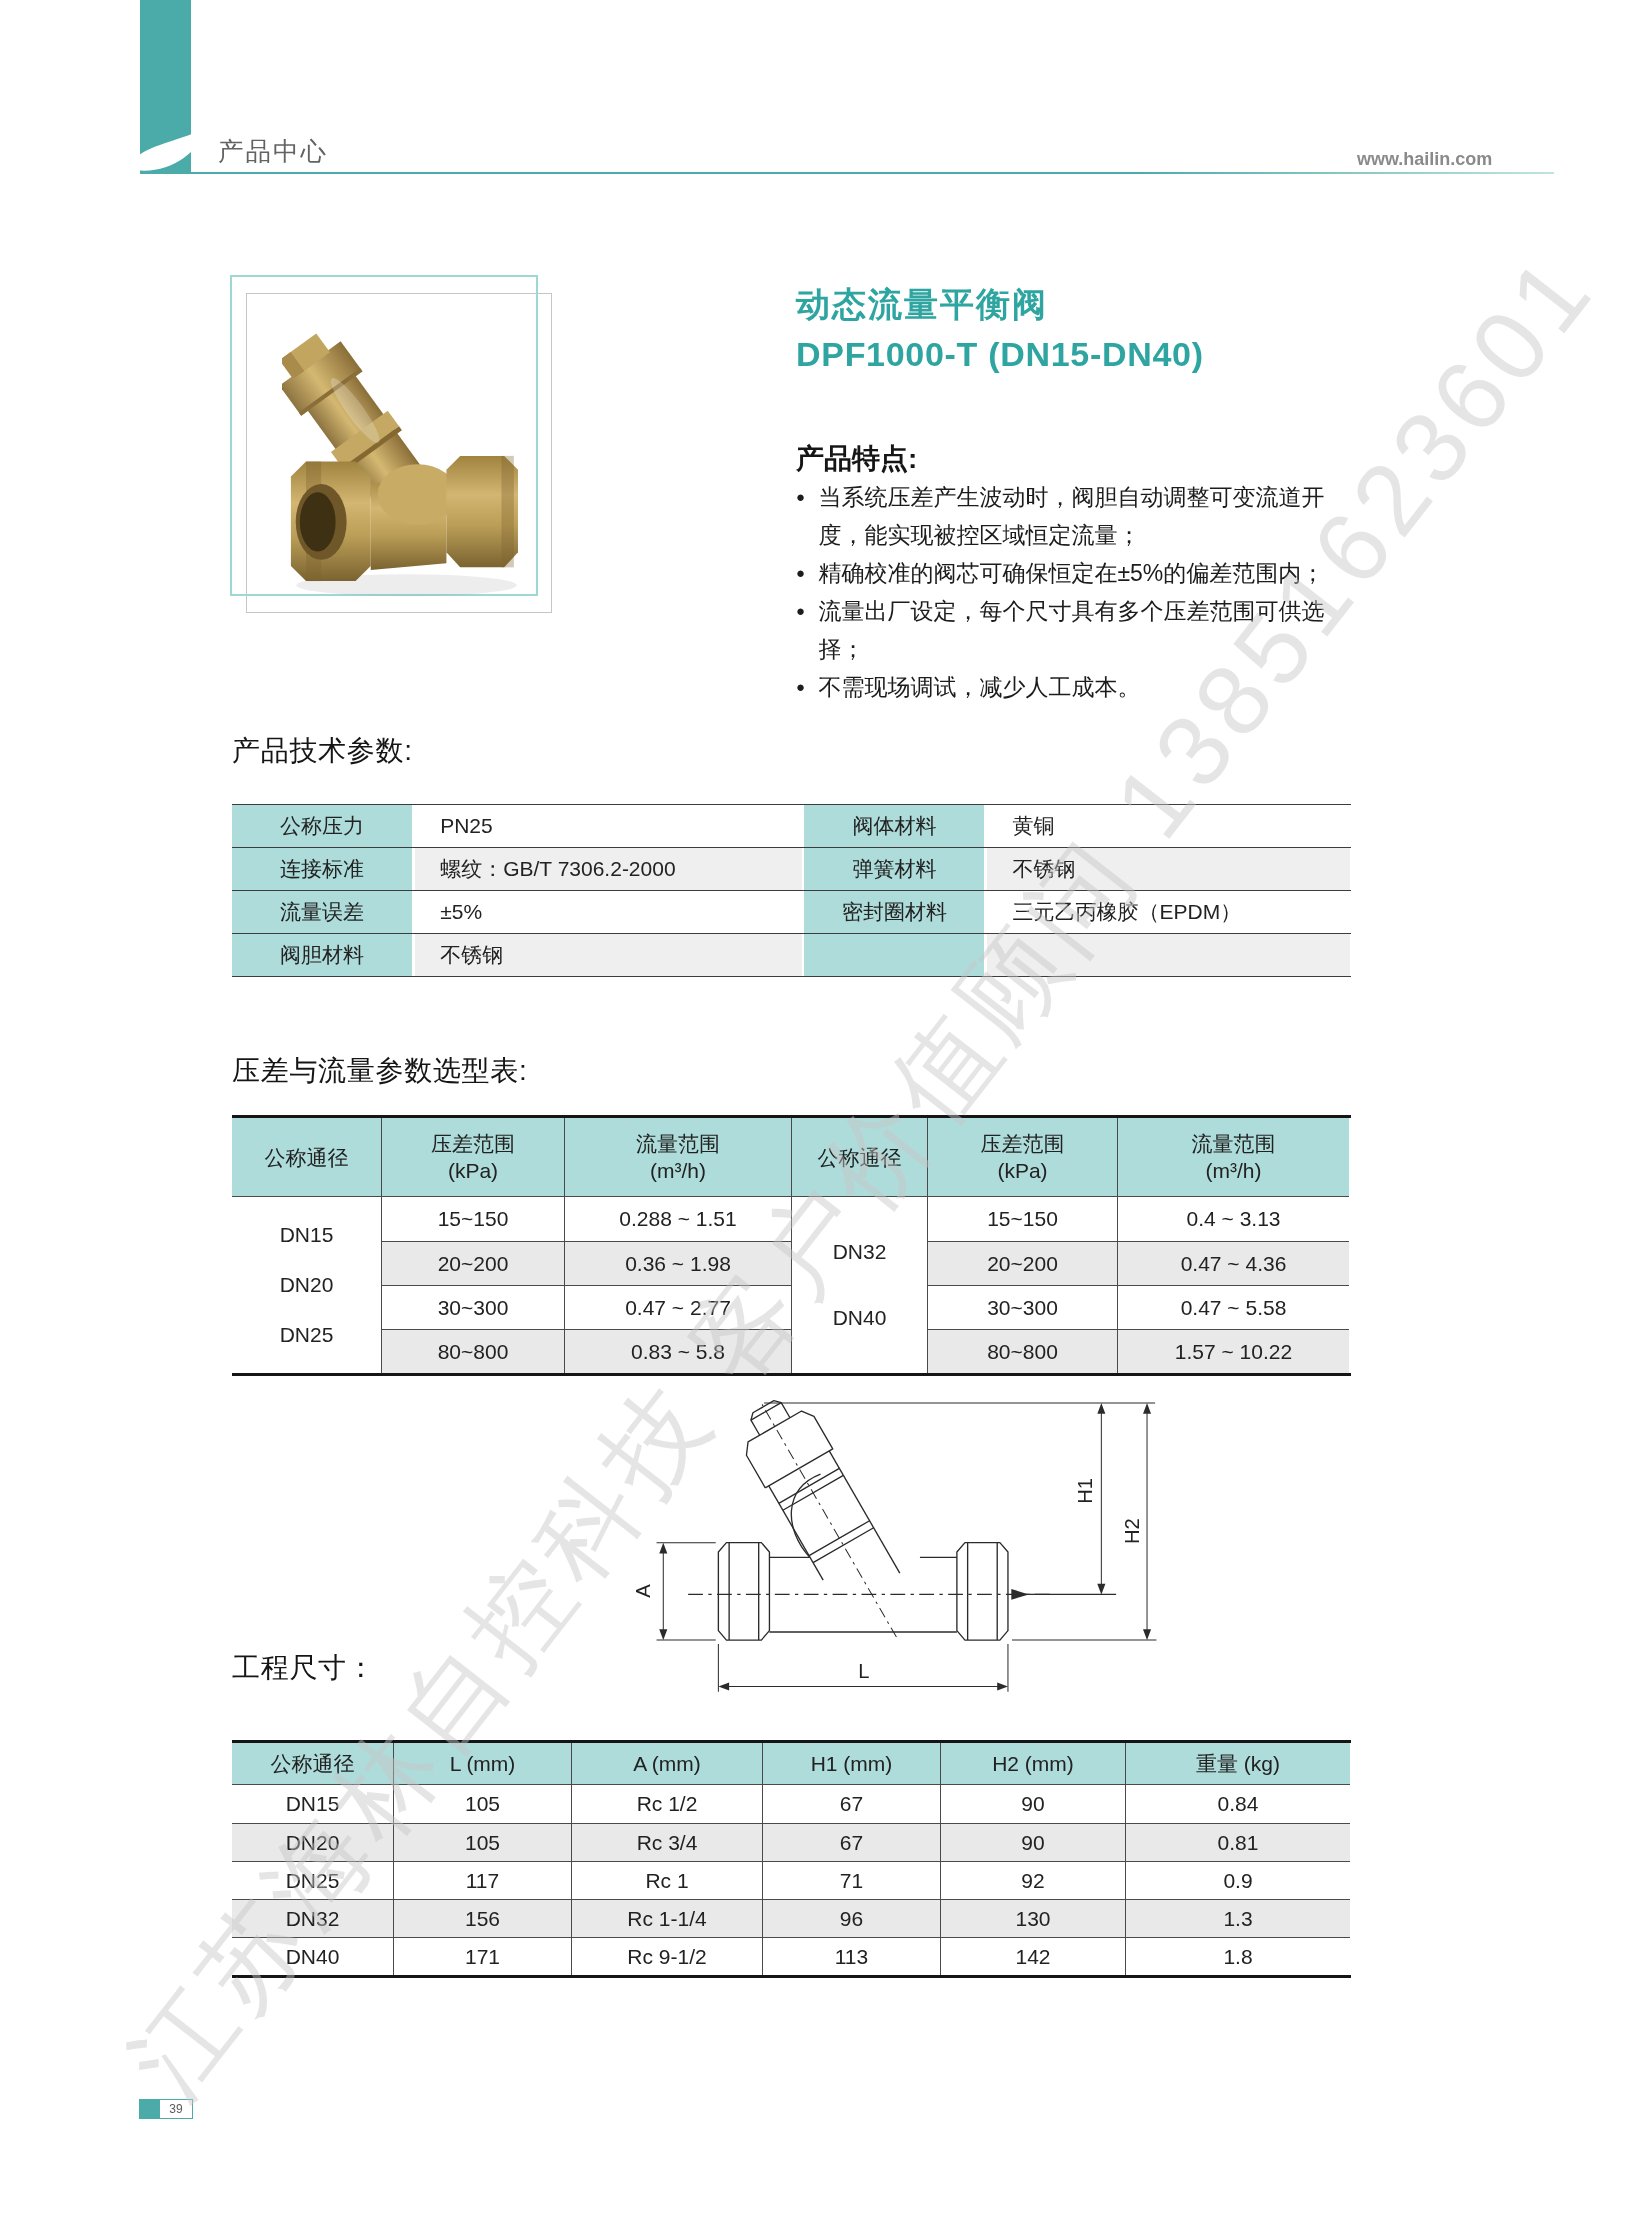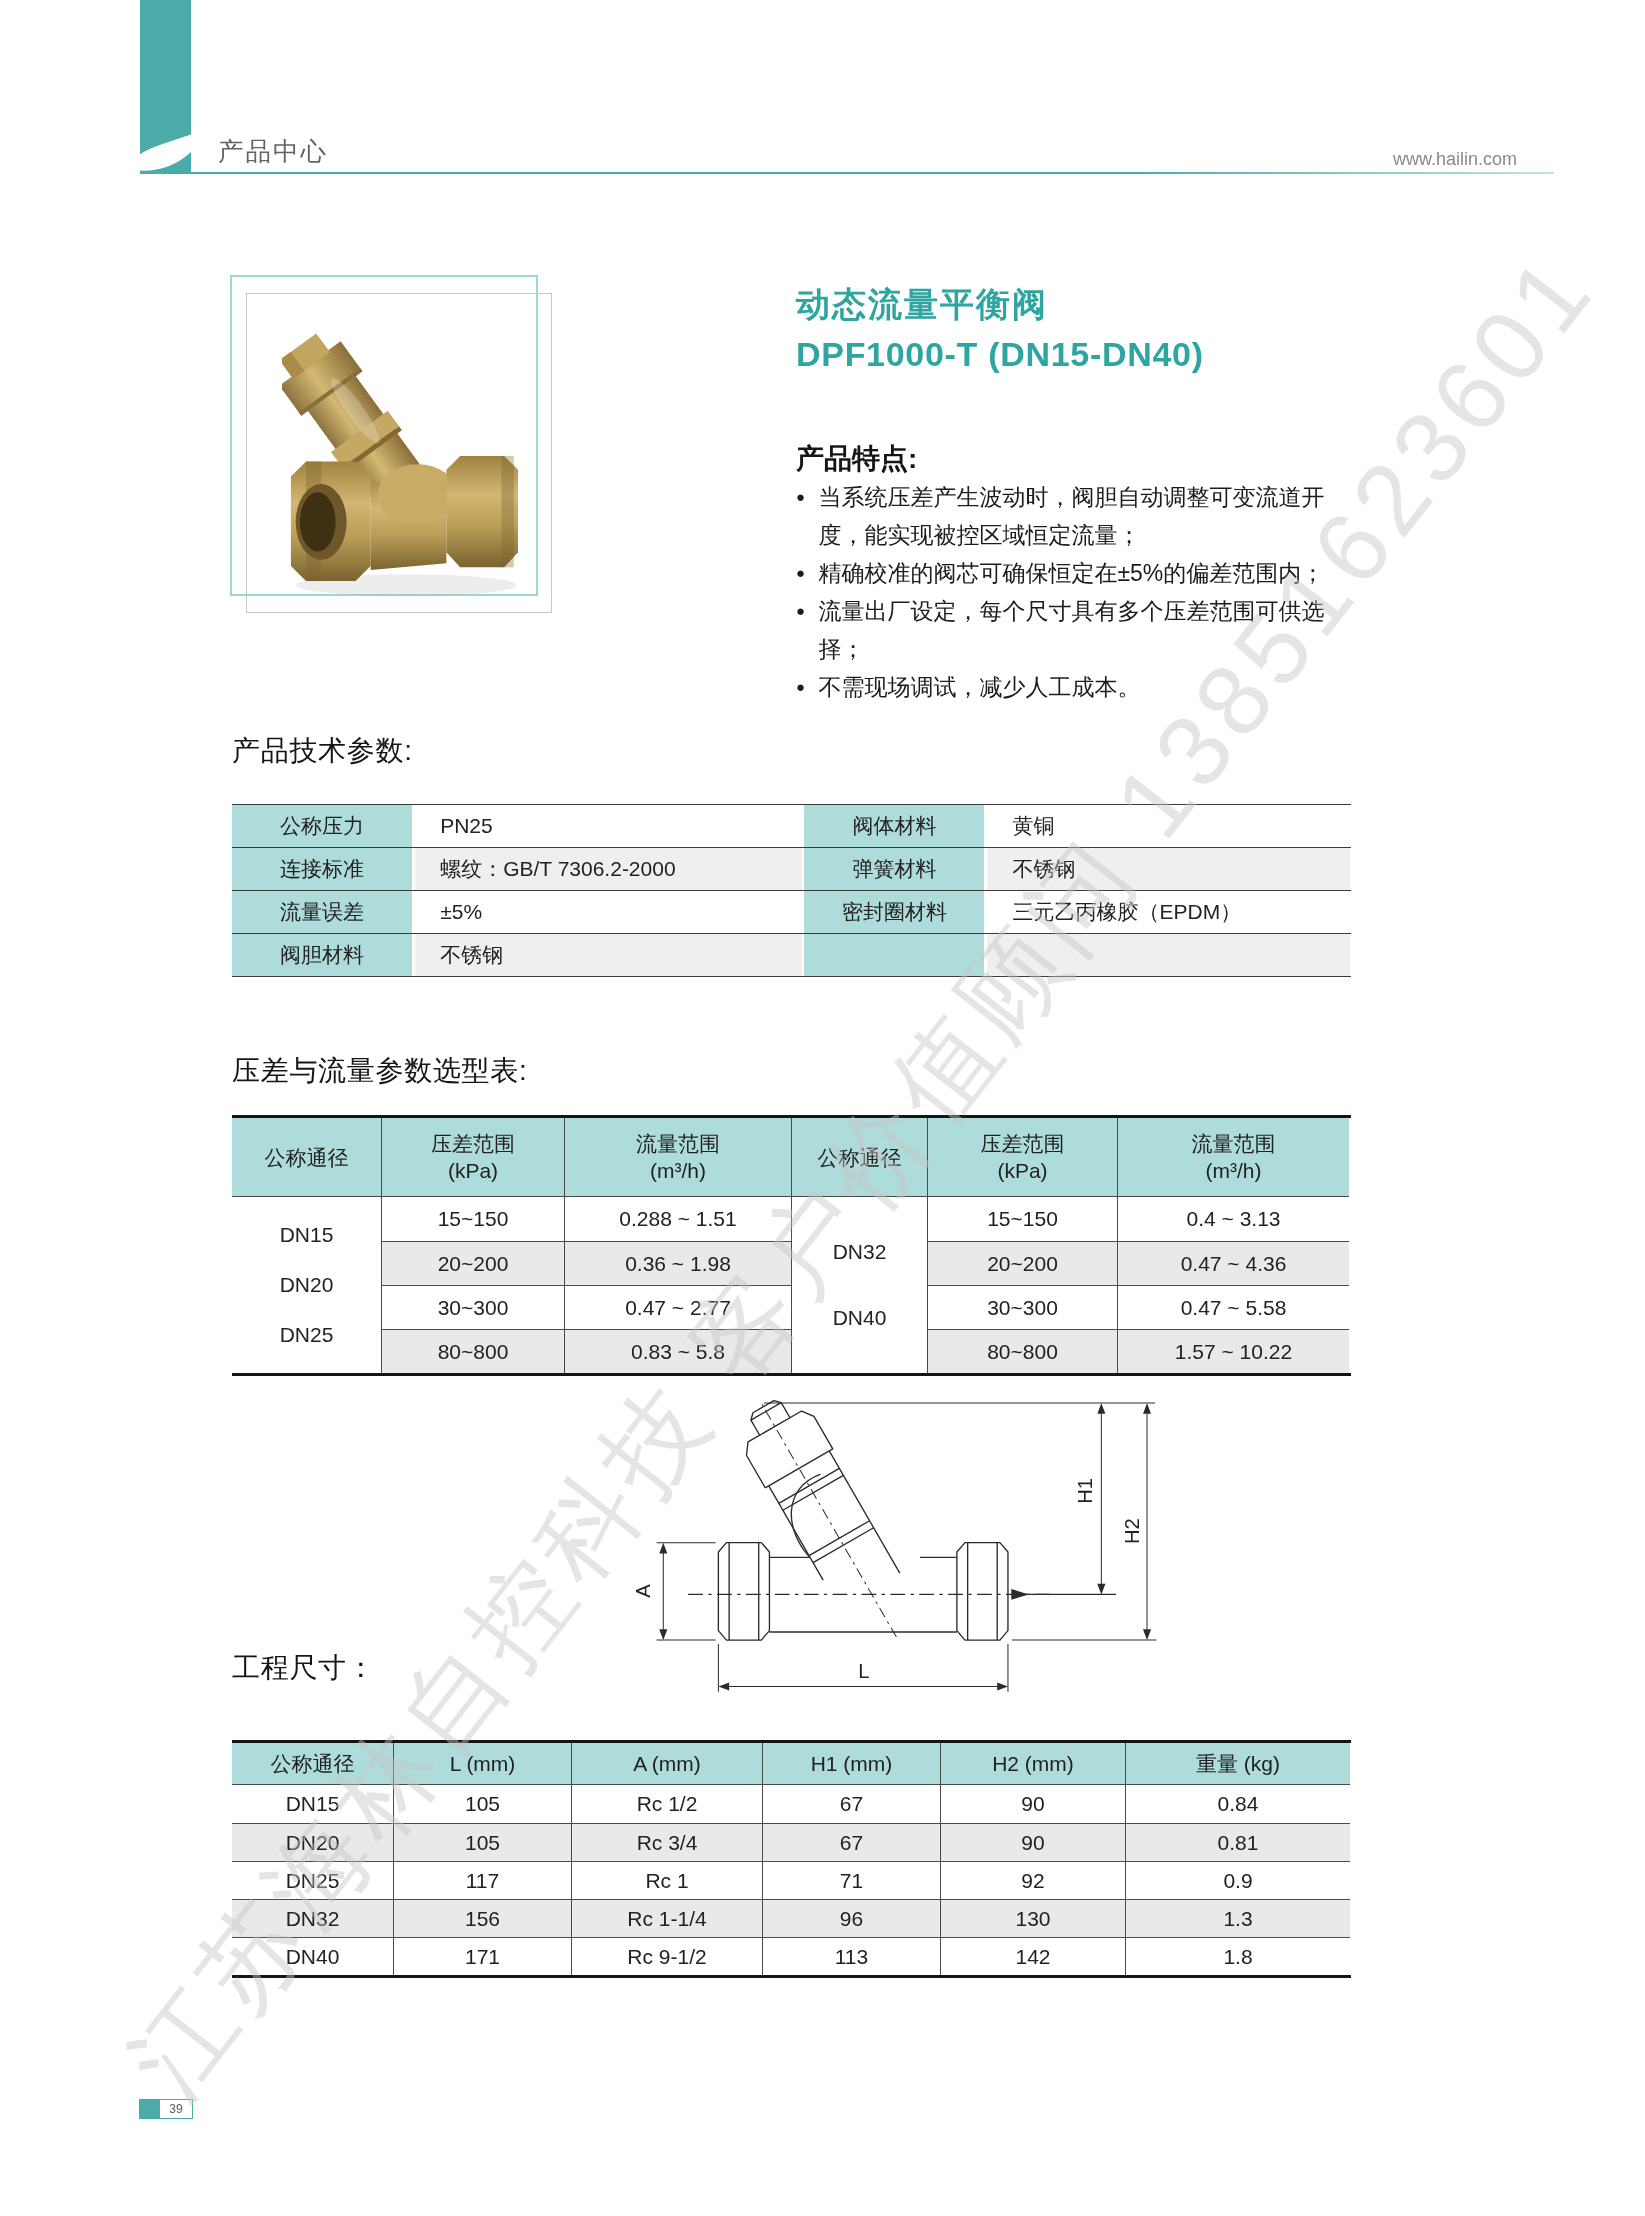--- a/index.html
+++ b/index.html
@@ -6,21 +6,21 @@
   html,body { background:#ffffff; }
   body { font-family:"Liberation Sans", sans-serif; color:#222; }
   #page {
     position:relative; width:1645px; height:2216px; background:#fff; overflow:hidden;
   }
 
   
   .hdr-block { position:absolute; left:140px; top:0; width:51px; height:173px; background:#4AABA8; }
   .hdr-leaf  { position:absolute; left:123px; top:125px; width:87px; height:50px; }
   .hdr-title { position:absolute; left:218px; top:134px; font-size:25.5px; color:#636363; letter-spacing:2px; }
-  .hdr-site  { position:absolute; left:1357px; top:149px; width:196px; text-align:center; font-size:18px; color:#8a8a8a; }
+  .hdr-site  { position:absolute; left:1357px; top:149px; width:196px; text-align:left; font-size:18px; color:#8a8a8a;font-weight:bold; }
   .hdr-line  { position:absolute; left:140px; top:172px; width:1414px; height:2px;
                background:linear-gradient(to right,#4AABA8 70%, #bfe3e1 100%); }
 
   
   .frame-gray { position:absolute; left:246px; top:293px; width:306px; height:320px; border:1.3px solid #c6c6c6; background:#fff; }
   .frame-teal { position:absolute; left:230px; top:275px; width:308px; height:321px; border:2px solid #9ed8d5; }
   .valve-photo { position:absolute; left:282px; top:310px; width:249px; height:289px; }
 
   
   .title1 { position:absolute; left:796px; top:282px; font-size:34px; font-weight:700; color:#2FA5A1; letter-spacing:2px; }

